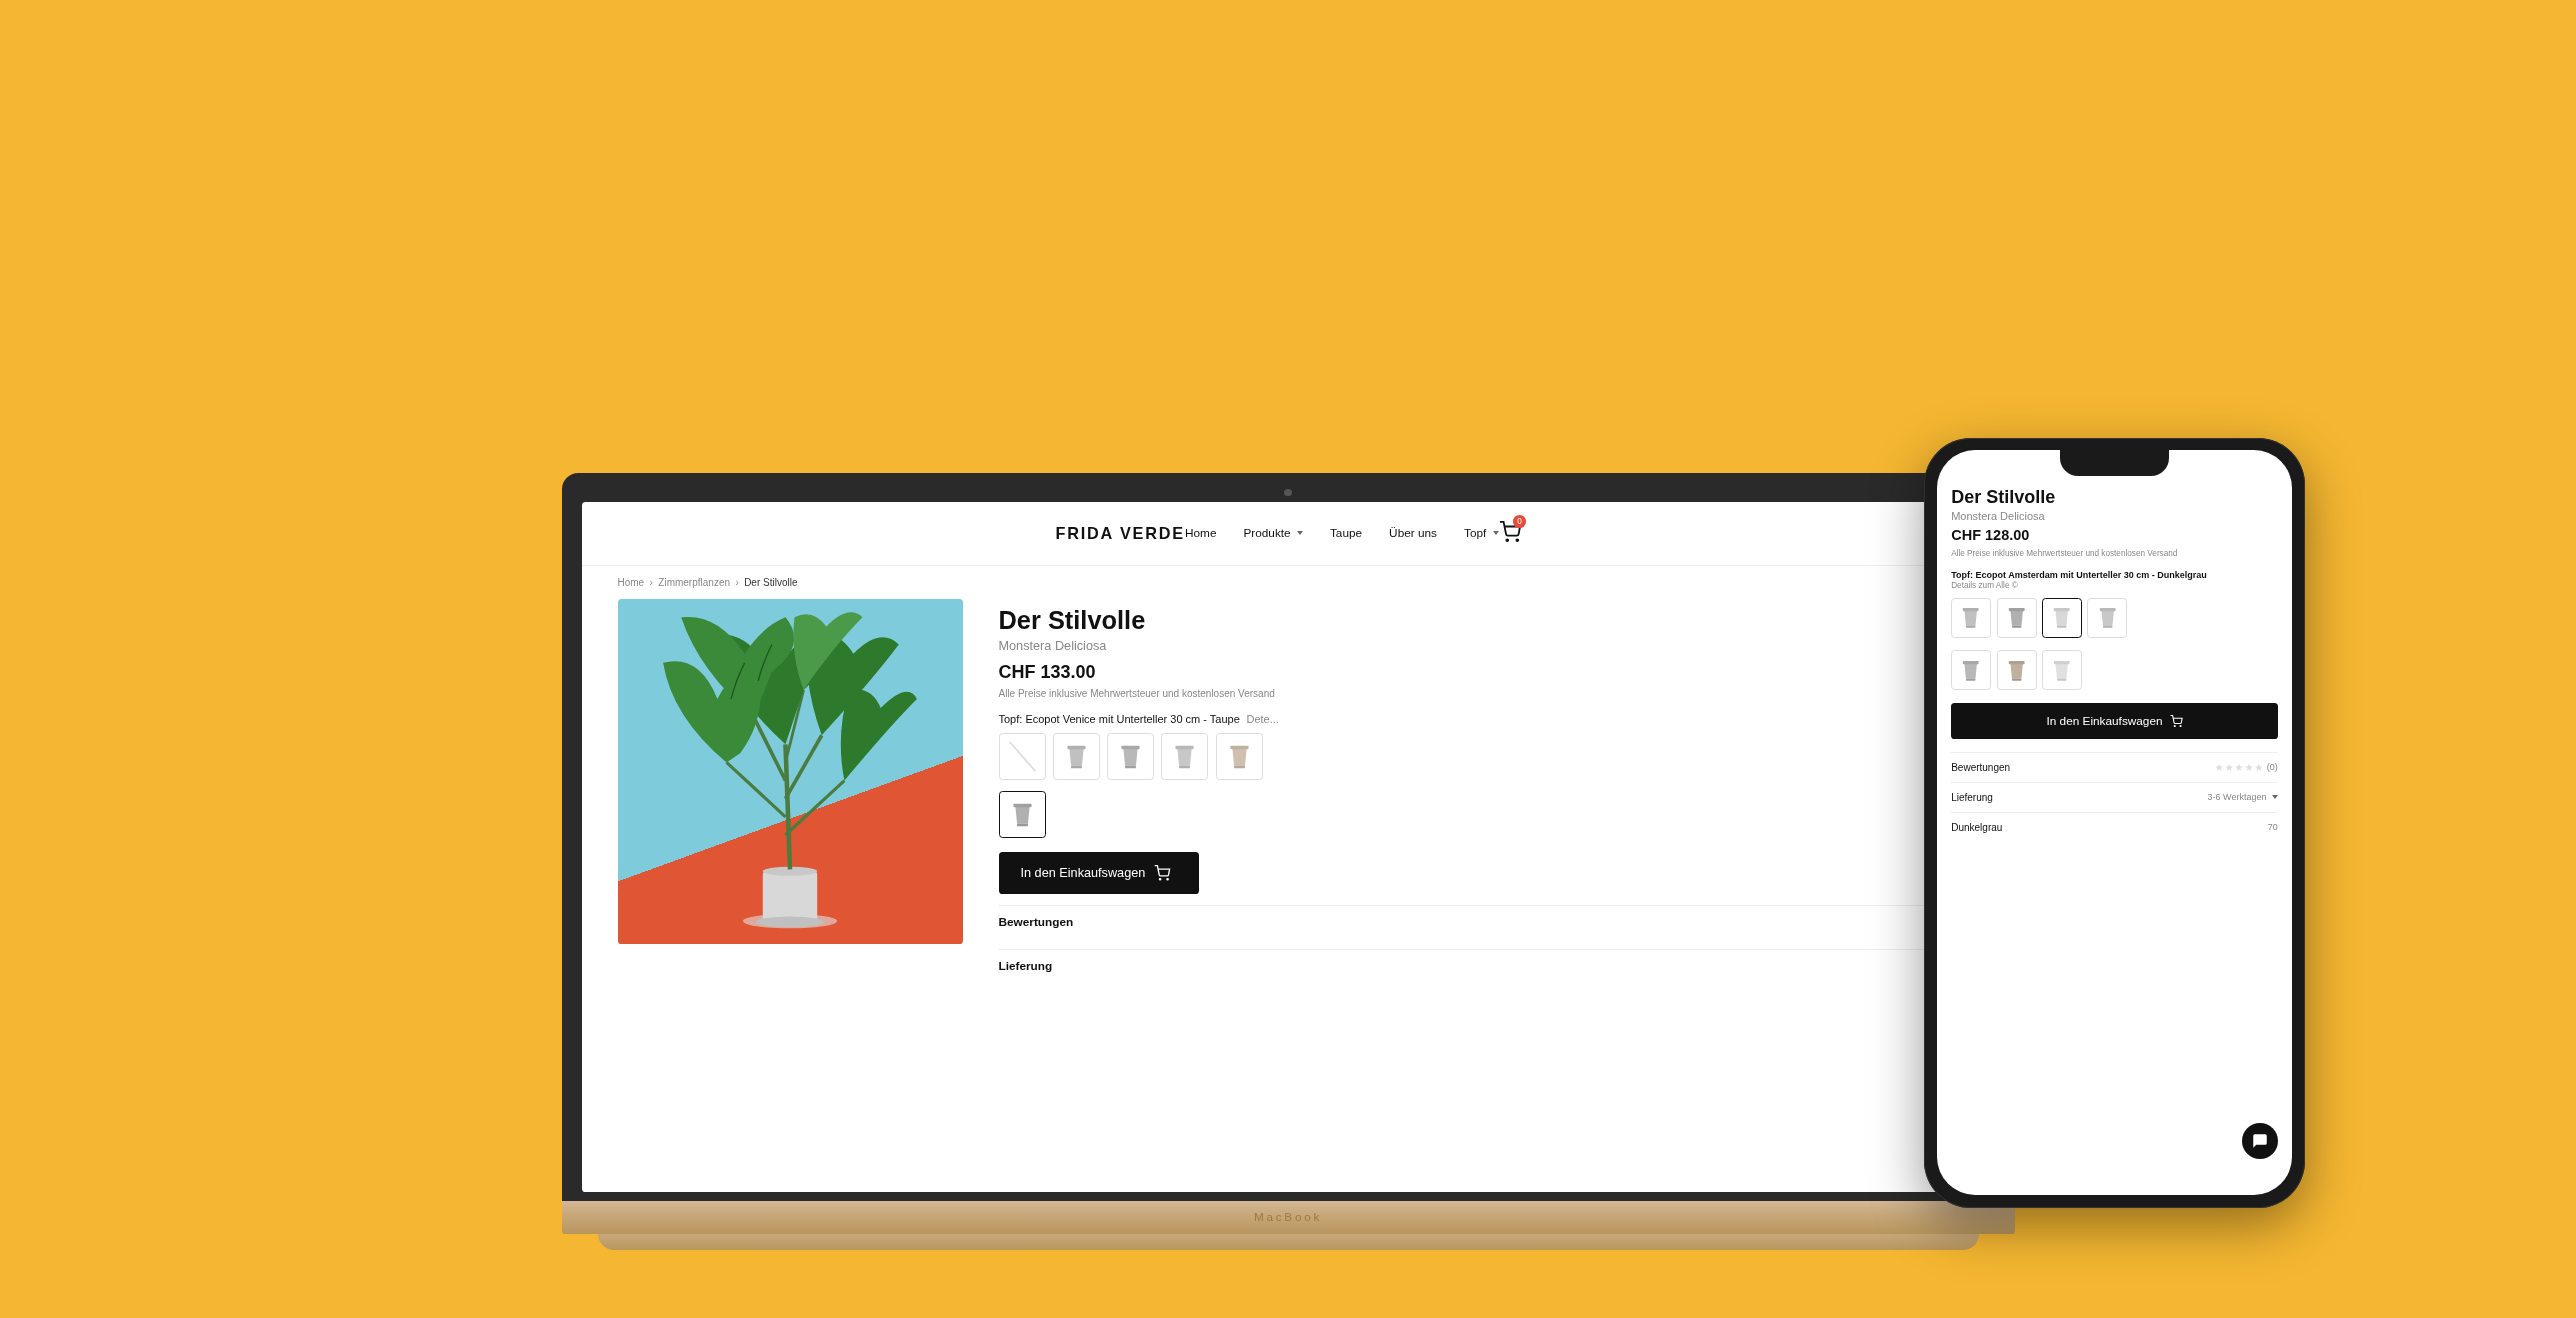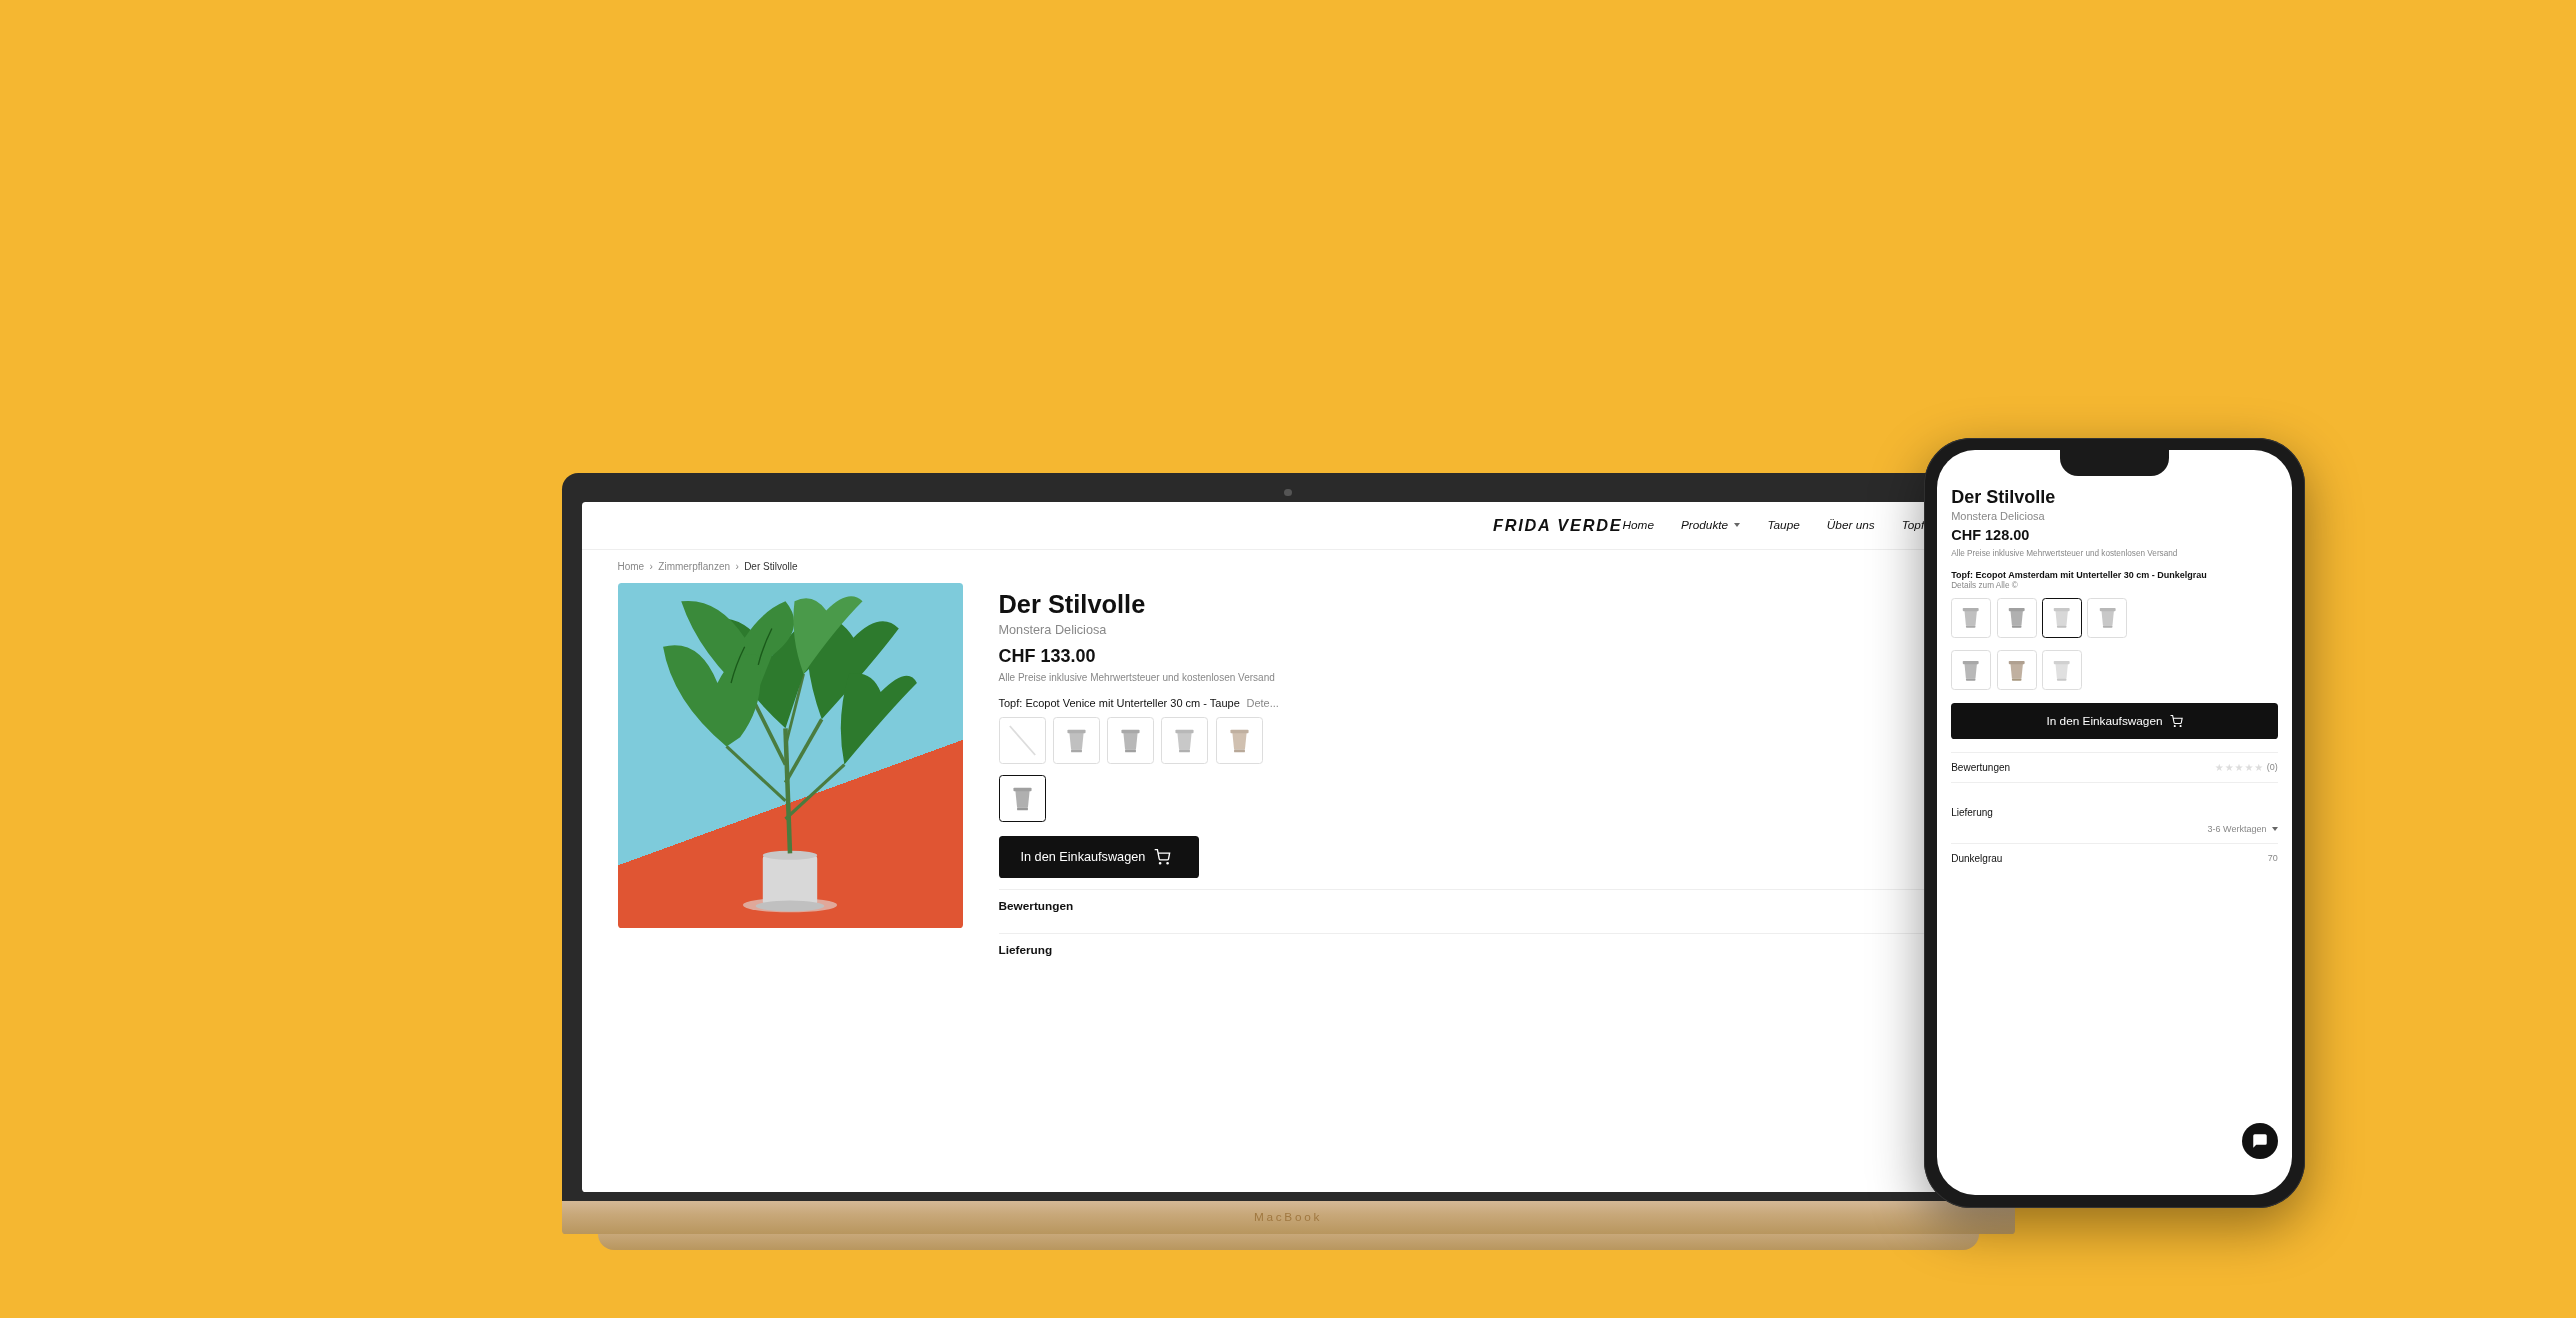--- a/index.html
+++ b/index.html
@@ -73,25 +73,24 @@
       background: linear-gradient(180deg, #c8a87a 0%, #b8965e 100%);
       height: 16.3px;
       border-radius: 0 0 18px 18px;
       margin: 0 36px;
     }
 
     
     .site-header {
       display: flex;
       align-items: center;
-      justify-content: flex-end;
+      justify-content: center;
       padding: 0 36px;
-      height: 48px;
+      height: 64px;
       border-bottom: 0.9px solid #eee;
-      font-style: italic;
     }
 
     .site-logo {
       font-size: 16.3px;
       font-weight: 700;
       letter-spacing: 1.8px;
       text-transform: uppercase;
       color: #111;
     }
 
@@ -662,21 +661,21 @@
           <div class="phone-section">
             <span>Bewertungen</span>
             <div class="phone-section-right">
               <span class="stars">★★★★★</span>
               <span>(0)</span>
             </div>
           </div>
 
           <div class="phone-section">
             <span>Lieferung</span>
-            <div class="phone-section-right" style="cursor:pointer;margin-top:32px;">
+            <div class="phone-section-right" style="cursor:pointer;">
               <span>3-6 Werktagen</span>
               <span class="chevron-down"></span>
             </div>
           </div>
 
           <div class="phone-section">
             <span>Dunkelgrau</span>
             <div class="phone-section-right">
               <span>70</span>
             </div>

